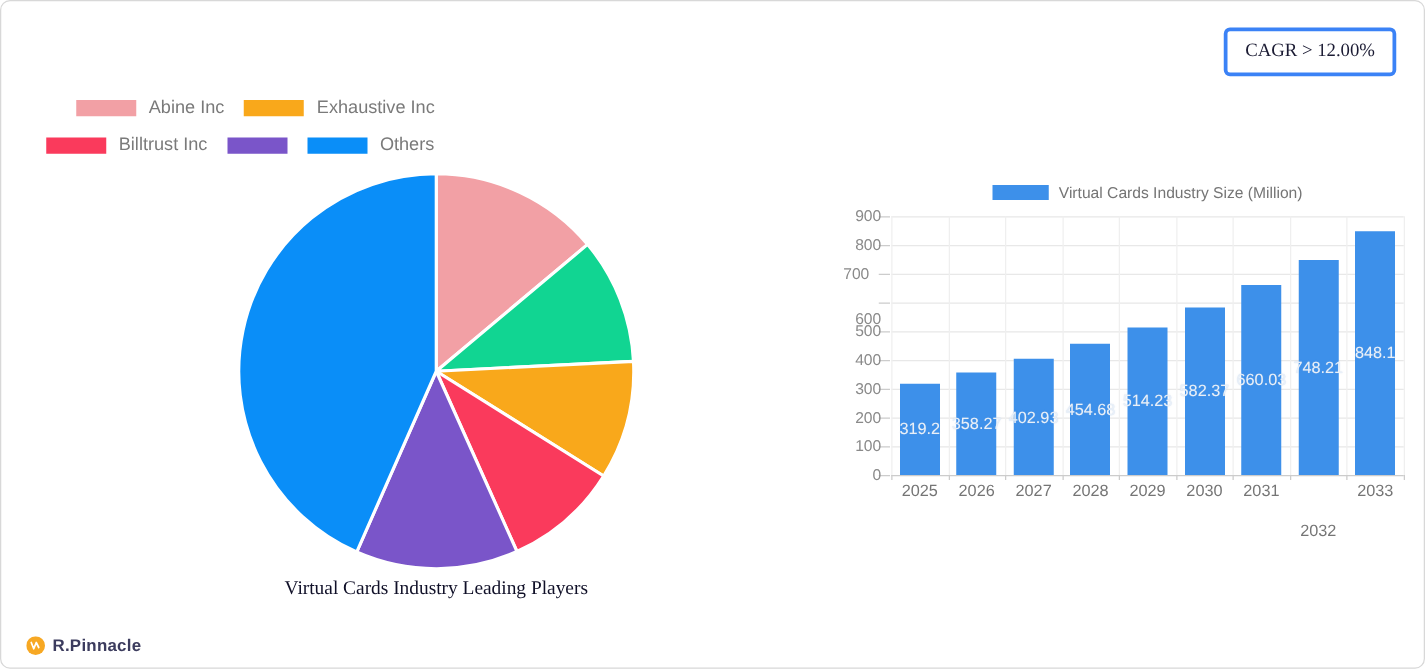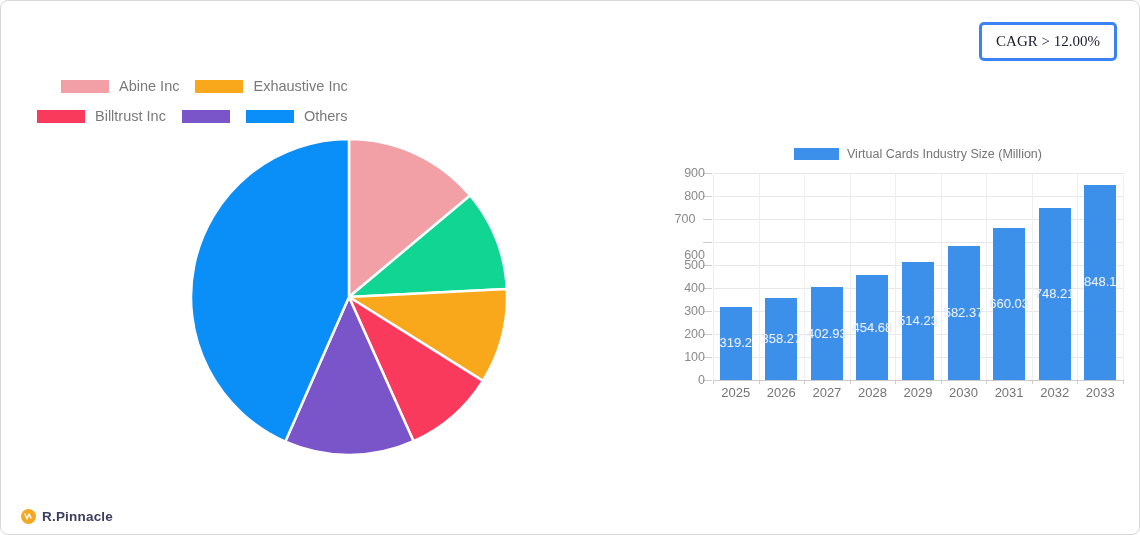--- a/index.html
+++ b/index.html
@@ -71,20 +71,21 @@
 
   <svg id="pie-svg" width="322" height="322" viewBox="0 0 322 322">
       <path d="M 161 161 L 161.00 3.00 A 158 158 0 0 1 282.11 59.52 Z" fill="#F2A0A5" stroke="#ffffff" stroke-width="2.5" stroke-linejoin="round"></path>
       <path d="M 161 161 L 282.11 59.52 A 158 158 0 0 1 318.80 153.06 Z" fill="#11D592" stroke="#ffffff" stroke-width="2.5" stroke-linejoin="round"></path>
       <path d="M 161 161 L 318.80 153.06 A 158 158 0 0 1 294.93 244.82 Z" fill="#F9A81B" stroke="#ffffff" stroke-width="2.5" stroke-linejoin="round"></path>
       <path d="M 161 161 L 294.93 244.82 A 158 158 0 0 1 225.57 305.21 Z" fill="#FA3A5C" stroke="#ffffff" stroke-width="2.5" stroke-linejoin="round"></path>
       <path d="M 161 161 L 225.57 305.21 A 158 158 0 0 1 97.34 305.61 Z" fill="#7A55C9" stroke="#ffffff" stroke-width="2.5" stroke-linejoin="round"></path>
       <path d="M 161 161 L 97.34 305.61 A 158 158 0 0 1 161.00 3.00 Z" fill="#0A8EF8" stroke="#ffffff" stroke-width="2.5" stroke-linejoin="round"></path>
     </svg>
 
+  <div class="pie-title">Virtual Cards Industry Leading Players</div>
 
   <div class="bar-legend">
     <span class="bar-legend-swatch"></span>
     <span class="bar-legend-label">Virtual Cards Industry Size (Million)</span>
   </div>
 
   <div class="plot" id="bar-plot">
     <div class="x-axis-line"></div>
   <div class="ytick" style="top: 207px;"></div>
       <div class="ylabel" style="top: 200px;">0</div>
@@ -151,21 +152,21 @@
       <div class="bar-value" style="left: 165px; width: 80px; top: 139.864px;">514.23</div>
       <div class="xlabel" style="left: 182.222px; width: 45.5556px;">2029</div>
       <div class="bar" style="left: 234.556px; width: 32px; height: 133.945px; background: rgb(61, 144, 234);"></div>
       <div class="bar-value" style="left: 210.556px; width: 80px; top: 132.027px;">582.37</div>
       <div class="xlabel" style="left: 227.778px; width: 45.5556px;">2030</div>
       <div class="bar" style="left: 280.111px; width: 32px; height: 151.807px; background: rgb(61, 144, 234);"></div>
       <div class="bar-value" style="left: 256.111px; width: 80px; top: 123.097px;">660.03</div>
       <div class="xlabel" style="left: 273.333px; width: 45.5556px;">2031</div>
       <div class="bar" style="left: 325.667px; width: 32px; height: 172.088px; background: rgb(61, 144, 234);"></div>
       <div class="bar-value" style="left: 301.667px; width: 80px; top: 112.956px;">748.21</div>
-      <div class="xlabel" style="left: 318.889px; width: 45.5556px;">2032</div>
+      <div class="xlabel" style="left: 318.889px; width: 45.5556px; margin-top: 32px;">2032</div>
       <div class="bar" style="left: 371.222px; width: 32px; height: 195.063px; background: rgb(61, 144, 234);"></div>
       <div class="bar-value" style="left: 347.222px; width: 80px; top: 101.468px;">848.1</div>
       <div class="xlabel" style="left: 364.444px; width: 45.5556px;">2033</div>
     </div>
 
   <div class="brand">
     <svg width="15" height="15" viewBox="0 0 15 15">
       <circle cx="7.5" cy="7.5" r="7.5" id="brand-circle" fill="#F7A823"></circle>
       <polyline points="4,5 6,10 8,5 10,9" fill="none" stroke="#ffffff" stroke-width="1.4" stroke-linecap="round" stroke-linejoin="round"></polyline>
     </svg>

